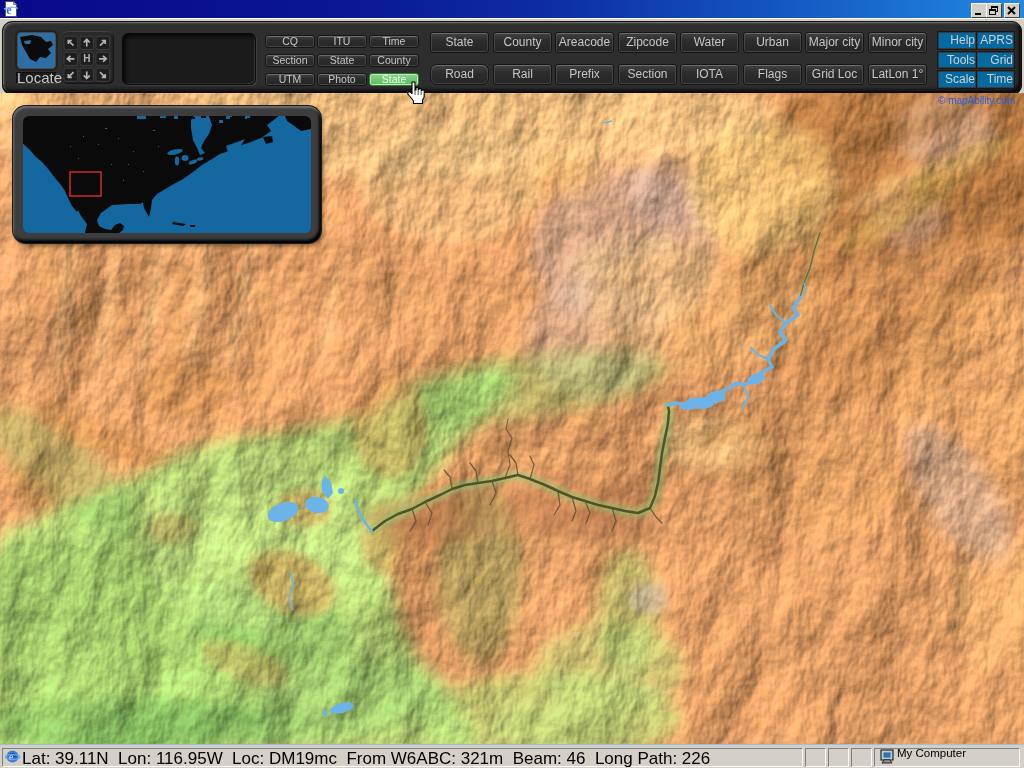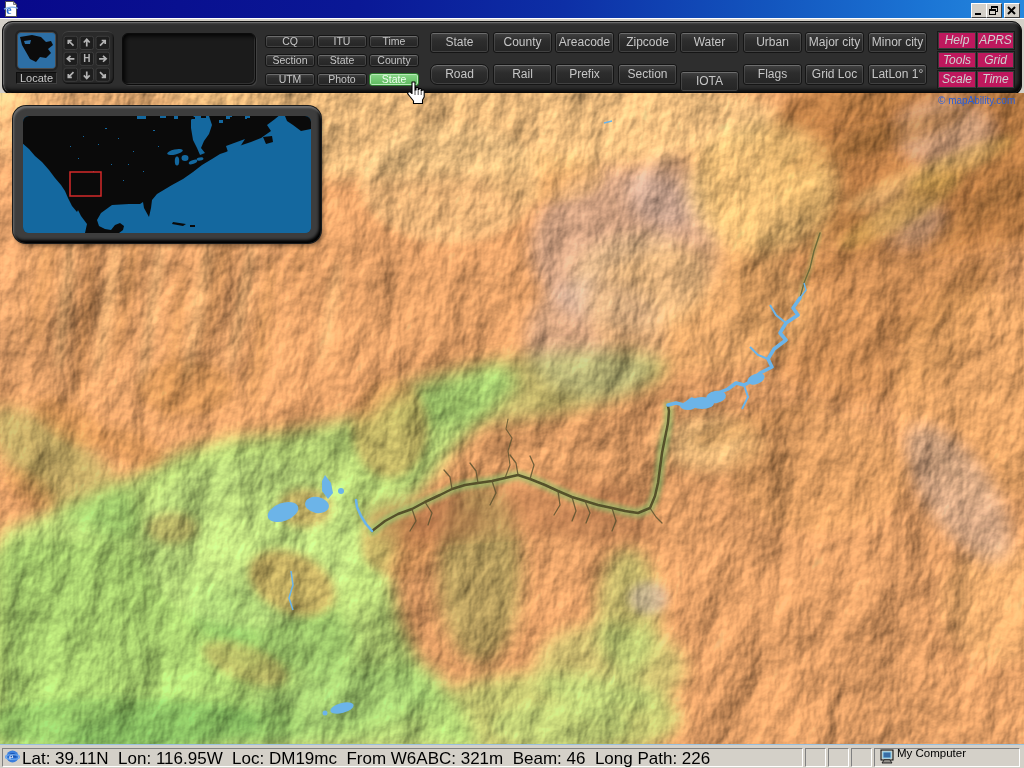--- a/index.html
+++ b/index.html
@@ -9,23 +9,23 @@
 #tbicon{left:3px;top:1px;width:16px;height:16px;}
 #tbtext{left:23px;top:2px;color:#fff;font-size:13px;font-weight:bold;letter-spacing:0.1px;white-space:nowrap;}
 .winbtn{top:3px;width:14px;height:13px;background:#D4D0C8;border:1px solid;border-color:#FFFFFF #404040 #404040 #FFFFFF;box-shadow:1px 1px 0 #000 inset 0 0;}
 .winbtn svg{position:absolute;left:0;top:0;}
 
 #menustrip{left:0;top:18px;width:1024px;height:2px;background:#D4D0C8;border-top:1px solid #FFFFFF;}
 
 #toolwrap{left:0;top:21px;width:1024px;height:72px;background:#D4D0C8;}
 #toolbar{left:2px;top:0px;width:1018px;height:71px;background:#2E2E2E;border-radius:10px;box-shadow:inset 1px 1px 0 #6a6a6a,inset 2px 2px 2px rgba(120,120,120,.35),inset -2px -3px 4px rgba(0,0,0,.9),0 1px 0 #000;border:1px solid #111;}
 .dbtn{background:linear-gradient(180deg,#424242,#2d2d2d 40%,#252525);border:1px solid #151515;border-radius:3px;box-shadow:inset 0 1px 0 rgba(255,255,255,.18),inset 0 0 0 1px rgba(90,90,90,.55);color:#C6C6C6;text-align:center;}
-.flatbtn{background:#be185d;border:1px solid #3a3a3a;outline:1px solid #191919;color:#CFCFCF;text-align:center;font-style:italic;}
+.flatbtn{background:#0369a1;border:1px solid #3a3a3a;outline:1px solid #191919;color:#CFCFCF;text-align:right;}
 #locateicon{left:14px;top:10px;width:37px;height:35px;border-radius:4px;background:#2D6FA5;border:1px solid #4b4b4b;box-shadow:0 0 0 2px #222,inset 1px 1px 1px rgba(0,0,0,.6);overflow:hidden;}
-#locatelbl{left:13px;top:50px;width:39px;height:10px;background:#1C1C1C;border:1px solid;border-color:#0e0e0e #3e3e3e #3e3e3e #0e0e0e;color:#C8C8C8;font-size:11px;line-height:10px;text-align:center;}
+#locatelbl{left:13px;top:50px;width:39px;height:10px;background:#1C1C1C;border:1px solid;border-color:#0e0e0e #3e3e3e #3e3e3e #0e0e0e;color:#C8C8C8;font-size:15px;line-height:10px;text-align:center;}
 #pad{left:59px;top:9px;width:52px;height:53px;background:#2A2A2A;border-radius:6px;box-shadow:inset 0 1px 0 rgba(255,255,255,.12),inset -1px -1px 2px rgba(0,0,0,.7);}
 #dispbox{left:119px;top:11px;width:132px;height:50px;background:#1B1B1B;border-radius:6px;border:1px solid #0b0b0b;box-shadow:inset 2px 2px 4px rgba(0,0,0,.9),inset -1px -1px 0 #383838,1px 1px 0 rgba(120,120,120,.25);}
 .sgrid{width:48px;height:11px;font-size:10.5px;line-height:11px;text-align:center;}
 .bgrid{width:57px;height:19px;font-size:12px;line-height:19px;}
 .rgrid{font-size:12px;}
 #relief{background:linear-gradient(180deg,#86D686,#5FBA5F);border:1px solid #2e7d2e;box-shadow:inset 0 0 0 1px #b9ecb9;color:#F0FFF0;}
 
 #map{left:0;top:93px;width:1024px;height:651px;overflow:hidden;}
 
 #inset{left:13px;top:106px;width:308px;height:137px;background:#3D3D3D;border-radius:13px;box-shadow:inset 1px 2px 2px #6e6e6e,inset -2px -3px 3px #000,0 0 0 1px #1a1a1a,2px 3px 4px rgba(0,0,0,.45);}
@@ -121,21 +121,21 @@
   <div class="abs dbtn bgrid" style="left:552px;top:10px;">Areacode</div>
   <div class="abs dbtn bgrid" style="left:615px;top:10px;">Zipcode</div>
   <div class="abs dbtn bgrid" style="left:677px;top:10px;">Water</div>
   <div class="abs dbtn bgrid" style="left:740px;top:10px;">Urban</div>
   <div class="abs dbtn bgrid" style="left:802px;top:10px;">Major city</div>
   <div class="abs dbtn bgrid" style="left:865px;top:10px;">Minor city</div>
   <div class="abs dbtn bgrid" style="left:427px;top:42px;border-radius:7px;">Road</div>
   <div class="abs dbtn bgrid" style="left:490px;top:42px;">Rail</div>
   <div class="abs dbtn bgrid" style="left:552px;top:42px;">Prefix</div>
   <div class="abs dbtn bgrid" style="left:615px;top:42px;">Section</div>
-  <div class="abs dbtn bgrid" style="left:677px;top:49px;">IOTA</div>
+  <div class="abs dbtn bgrid" style="left:677px;top:42px;">IOTA</div>
   <div class="abs dbtn bgrid" style="left:740px;top:42px;">Flags</div>
   <div class="abs dbtn bgrid" style="left:802px;top:42px;">Grid Loc</div>
   <div class="abs dbtn bgrid" style="left:865px;top:42px;">LatLon 1°</div>
   <div class="abs flatbtn rgrid" style="left:935px;top:10px;width:36px;height:15px;line-height:15px;">Help</div>
   <div class="abs flatbtn rgrid" style="left:974px;top:10px;width:35px;height:15px;line-height:15px;">APRS</div>
   <div class="abs flatbtn rgrid" style="left:935px;top:29.5px;width:36px;height:14.5px;line-height:14.5px;">Tools</div>
   <div class="abs flatbtn rgrid" style="left:974px;top:29.5px;width:35px;height:14.5px;line-height:14.5px;">Grid</div>
   <div class="abs flatbtn rgrid" style="left:935px;top:49px;width:36px;height:14.5px;line-height:14.5px;">Scale</div>
   <div class="abs flatbtn rgrid" style="left:974px;top:49px;width:35px;height:14.5px;line-height:14.5px;">Time</div>
  </div>

